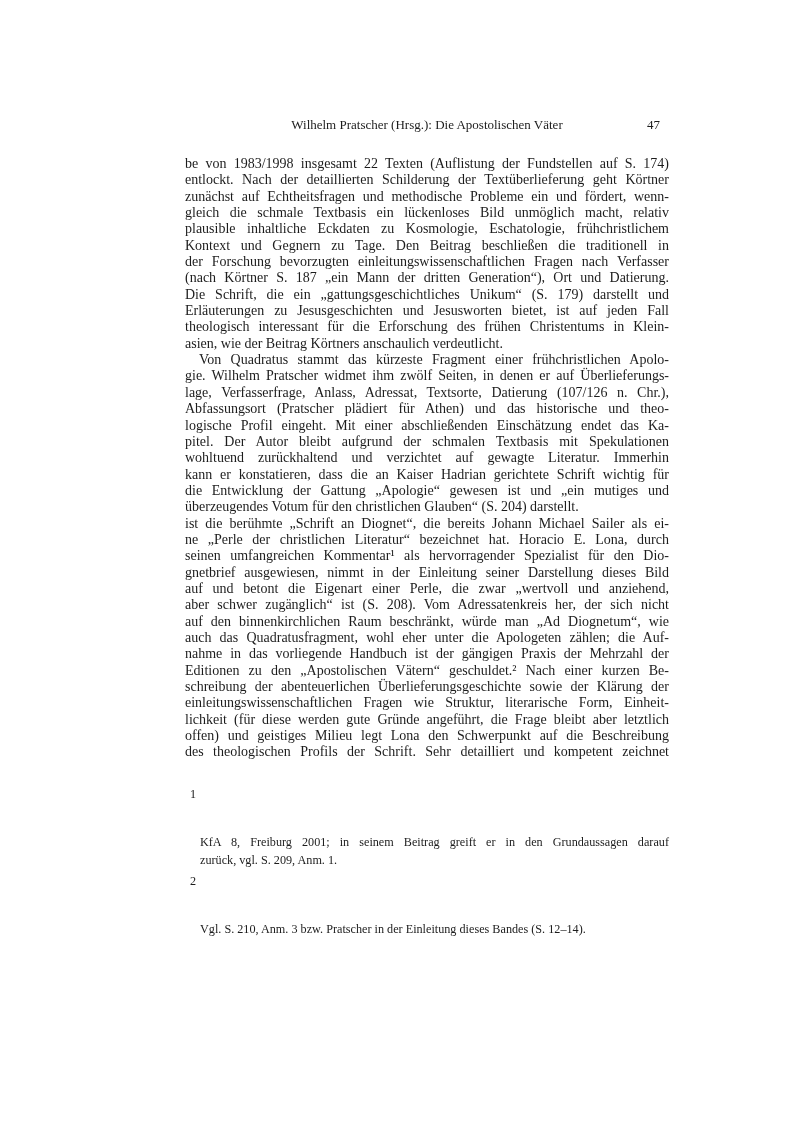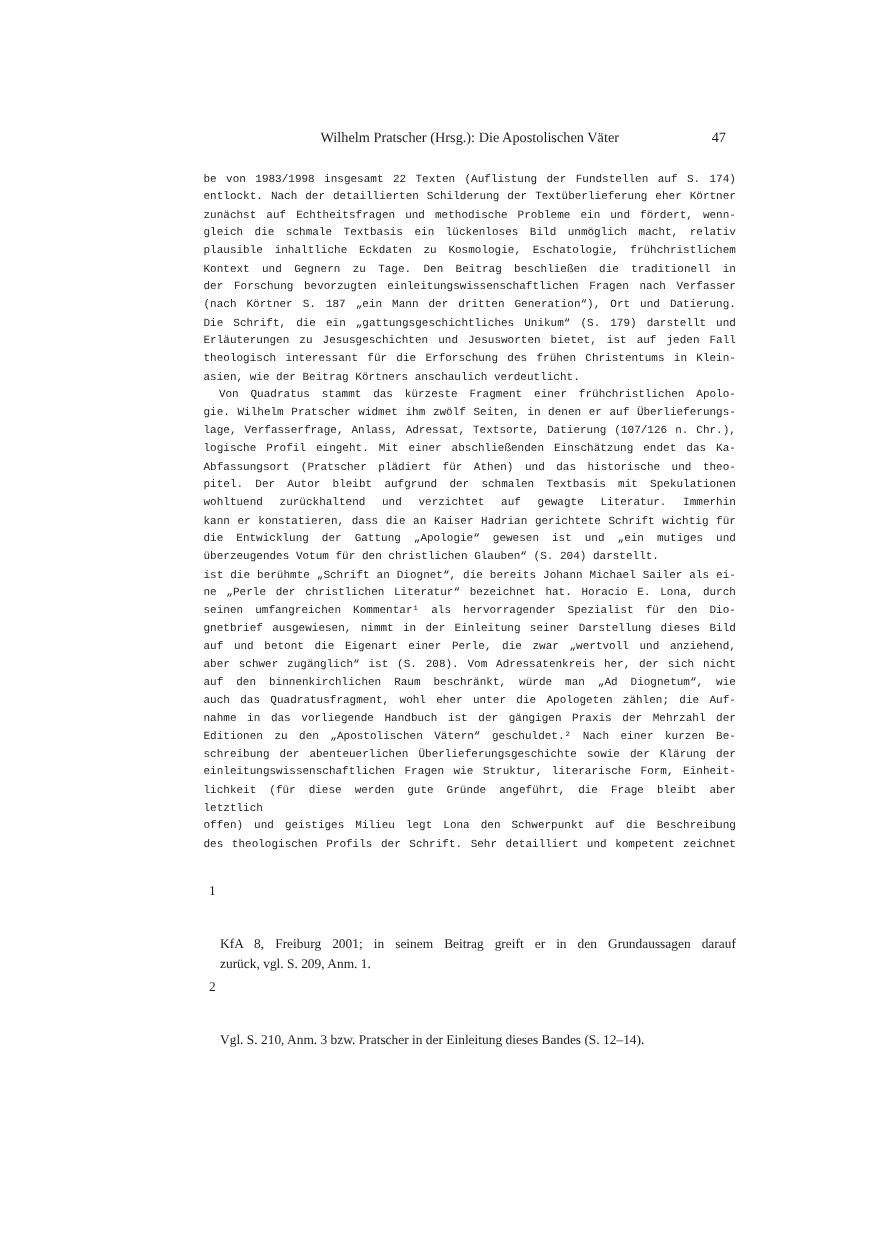--- a/index.html
+++ b/index.html
@@ -26,23 +26,22 @@
     height: 16px;
   }
   .pagenum {
     position: absolute;
     right: 9px;
     top: 0;
     text-align: right;
   }
   .bodytext {
     margin-top: 23px;
-    font-size: 10px;
+    font-size: 14px;
     line-height: 16.35px;
-    font-family: Liberation Mono, monospace;
   }
   .line {
     text-align: justify;
     text-align-last: justify;
     white-space: normal;
   }
   .line.endline { text-align-last: left; }
   .line.indent  { text-indent: 14px; }
   .footnotes {
     margin-top: 24px;
@@ -68,38 +67,38 @@
   <div class="textblock">
 
     <div class="pagehead">
       <span class="running">Wilhelm Pratscher (Hrsg.): Die Apostolischen Väter</span>
       <span class="pagenum">47</span>
     </div>
 
     <div class="bodytext" id="bodytext">
         <div class="para">
           <div class="line">be von 1983/1998 insgesamt 22 Texten (Auflistung der Fundstellen auf S. 174)</div>
-          <div class="line">entlockt. Nach der detaillierten Schilderung der Textüberlieferung eher Körtner</div>
+          <div class="line">entlockt. Nach der detaillierten Schilderung der Textüberlieferung geht Körtner</div>
           <div class="line">zunächst auf Echtheitsfragen und methodische Probleme ein und fördert, wenn-</div>
           <div class="line">gleich die schmale Textbasis ein lückenloses Bild unmöglich macht, relativ</div>
           <div class="line">plausible inhaltliche Eckdaten zu Kosmologie, Eschatologie, frühchristlichem</div>
           <div class="line">Kontext und Gegnern zu Tage. Den Beitrag beschließen die traditionell in</div>
           <div class="line">der Forschung bevorzugten einleitungswissenschaftlichen Fragen nach Verfasser</div>
           <div class="line">(nach Körtner S. 187 „ein Mann der dritten Generation“), Ort und Datierung.</div>
           <div class="line">Die Schrift, die ein „gattungsgeschichtliches Unikum“ (S. 179) darstellt und</div>
           <div class="line">Erläuterungen zu Jesusgeschichten und Jesusworten bietet, ist auf jeden Fall</div>
           <div class="line">theologisch interessant für die Erforschung des frühen Christentums in Klein-</div>
           <div class="line endline">asien, wie der Beitrag Körtners anschaulich verdeutlicht.</div>
         </div>
         <div class="para">
           <div class="line indent">Von Quadratus stammt das kürzeste Fragment einer frühchristlichen Apolo-</div>
           <div class="line">gie. Wilhelm Pratscher widmet ihm zwölf Seiten, in denen er auf Überlieferungs-</div>
           <div class="line">lage, Verfasserfrage, Anlass, Adressat, Textsorte, Datierung (107/126 n. Chr.),</div>
+          <div class="line">Abfassungsort (Pratscher plädiert für Athen) und das historische und theo-</div>
           <div class="line">logische Profil eingeht. Mit einer abschließenden Einschätzung endet das Ka-</div>
-          <div class="line">Abfassungsort (Pratscher plädiert für Athen) und das historische und theo-</div>
           <div class="line">pitel. Der Autor bleibt aufgrund der schmalen Textbasis mit Spekulationen</div>
           <div class="line">wohltuend zurückhaltend und verzichtet auf gewagte Literatur. Immerhin</div>
           <div class="line">kann er konstatieren, dass die an Kaiser Hadrian gerichtete Schrift wichtig für</div>
           <div class="line">die Entwicklung der Gattung „Apologie“ gewesen ist und „ein mutiges und</div>
           <div class="line endline">überzeugendes Votum für den christlichen Glauben“ (S. 204) darstellt.</div>
         </div>
         <div class="para">
           <div class="line">ist die berühmte „Schrift an Diognet“, die bereits Johann Michael Sailer als ei-</div>
           <div class="line">ne „Perle der christlichen Literatur“ bezeichnet hat. Horacio E. Lona, durch</div>
           <div class="line">seinen umfangreichen Kommentar¹ als hervorragender Spezialist für den Dio-</div>

